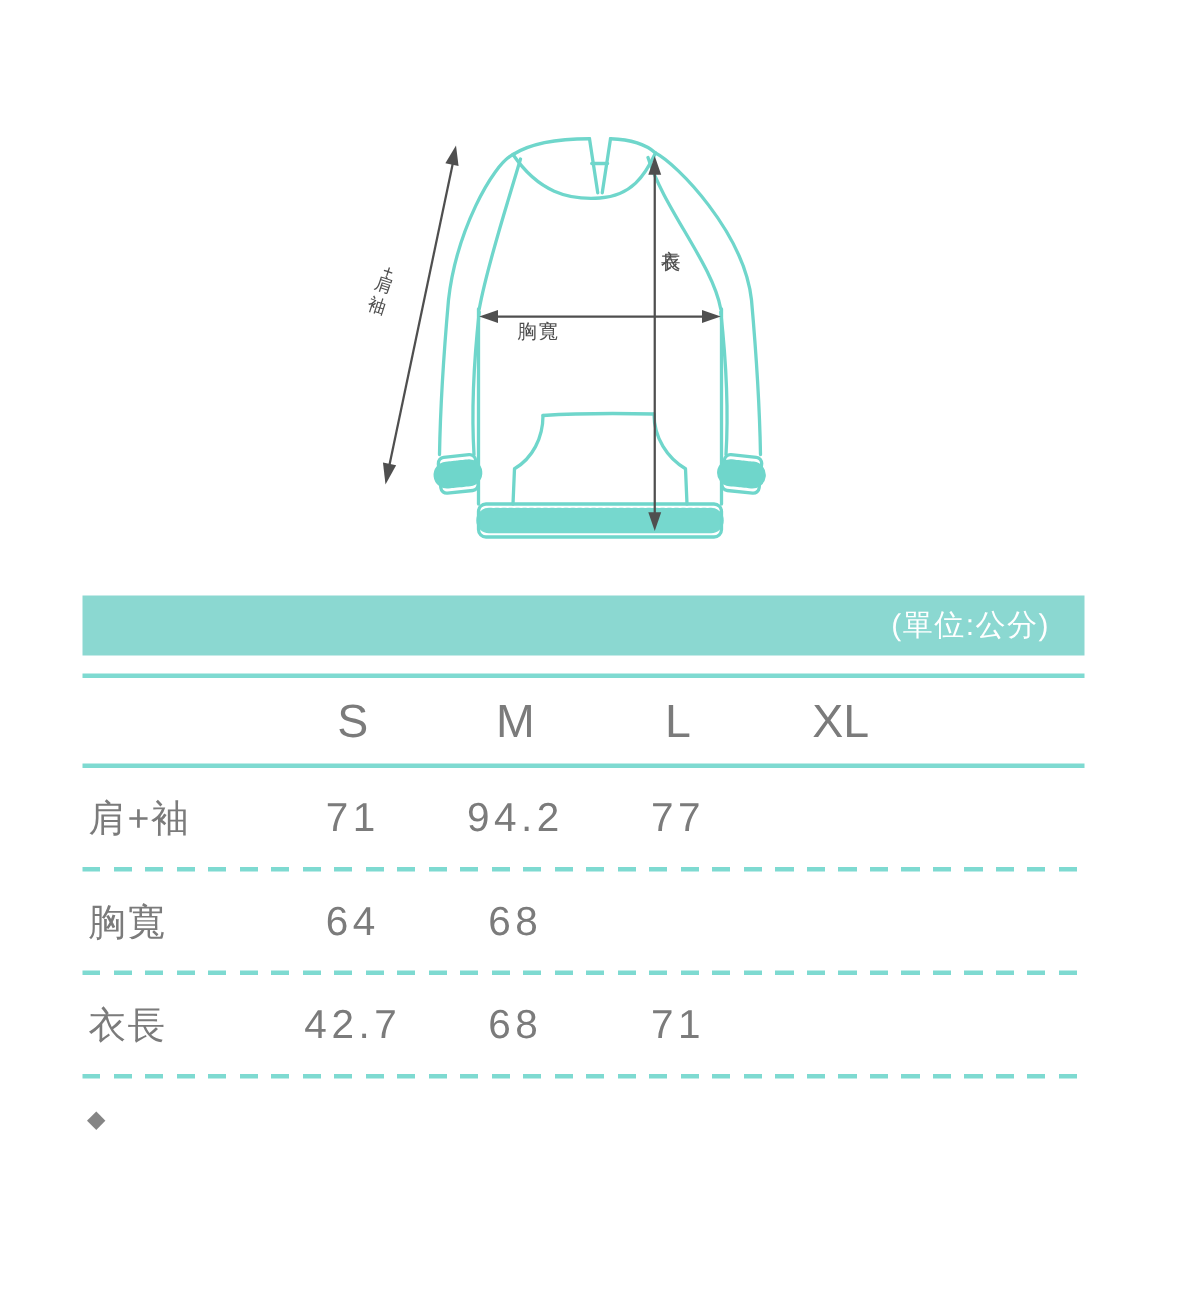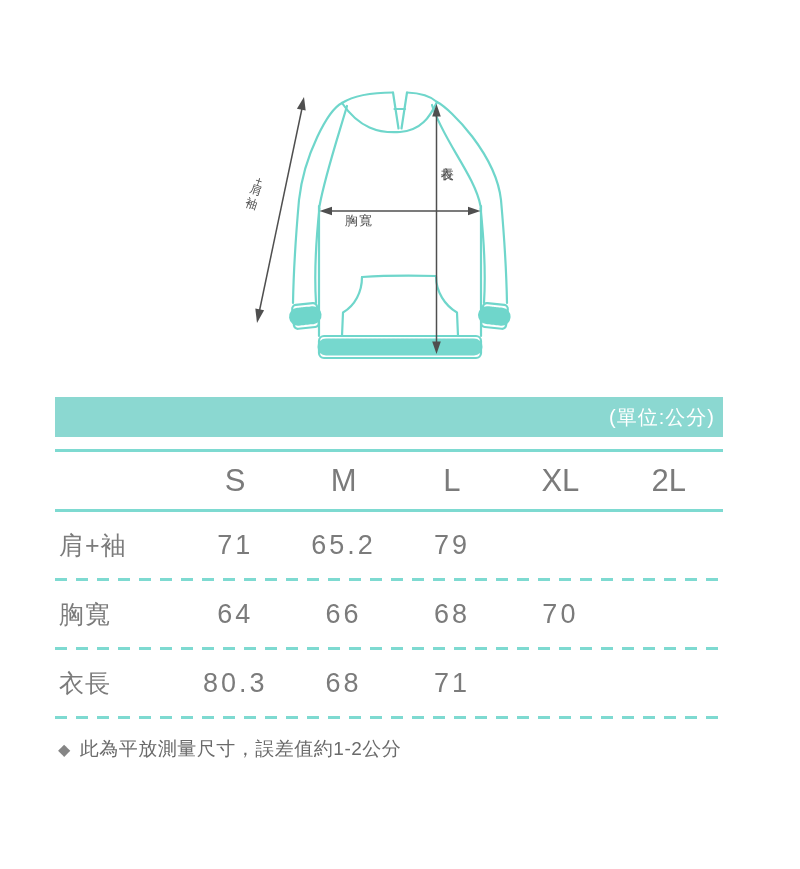--- a/index.html
+++ b/index.html
@@ -22,21 +22,21 @@
     left:252px; top:173px; font-size:12px;
     writing-mode:vertical-rl; text-orientation:upright;
     transform:rotate(18deg);
   }
 
   
   .banner {
     position:absolute; left:55px; top:397px; width:668px; height:40px;
     background:#8bd8d1; box-sizing:border-box;
     color:#ffffff; font-size:20px; letter-spacing:1px;
-    text-align:right; padding-right:8px; line-height:41px;
+    text-align:right; padding-right:23px; line-height:41px;
   }
 
   
   .size-table { position:absolute; left:55px; top:449px; width:668px; }
   .hline { height:3px; background:#7edad1; }
   .dashline {
     height:3px;
     background:repeating-linear-gradient(to right,#7edad1 0 12px,transparent 12px 21px);
   }
   .trow {
@@ -139,52 +139,48 @@
 
   <div class="size-table">
     <div class="hline"></div>
 
     <div class="trow header">
       <div class="cell rowlabel"></div>
       <div class="cell">S</div>
       <div class="cell">M</div>
       <div class="cell">L</div>
       <div class="cell">XL</div>
-      <div class="cell">2L</div>
     </div>
 
     <div class="hline"></div>
 
     <div class="trow body">
       <div class="cell rowlabel">肩+袖</div>
       <div class="cell">71</div>
-      <div class="cell">65.2</div>
-      <div class="cell">79</div>
+      <div class="cell">94.2</div>
+      <div class="cell">77</div>
     </div>
 
     <div class="dashline"></div>
 
     <div class="trow body">
       <div class="cell rowlabel">胸寬</div>
       <div class="cell">64</div>
-      <div class="cell">66</div>
       <div class="cell">68</div>
-      <div class="cell">70</div>
     </div>
 
     <div class="dashline"></div>
 
     <div class="trow body">
       <div class="cell rowlabel">衣長</div>
-      <div class="cell">80.3</div>
+      <div class="cell">42.7</div>
       <div class="cell">68</div>
       <div class="cell">71</div>
     </div>
 
     <div class="dashline"></div>
 
     <div class="footnote">
       <span class="diamond">◆</span>
-      <span>此為平放測量尺寸，誤差值約1-2公分</span>
     </div>
   </div>
 
 </div>
 
 </body></html>

